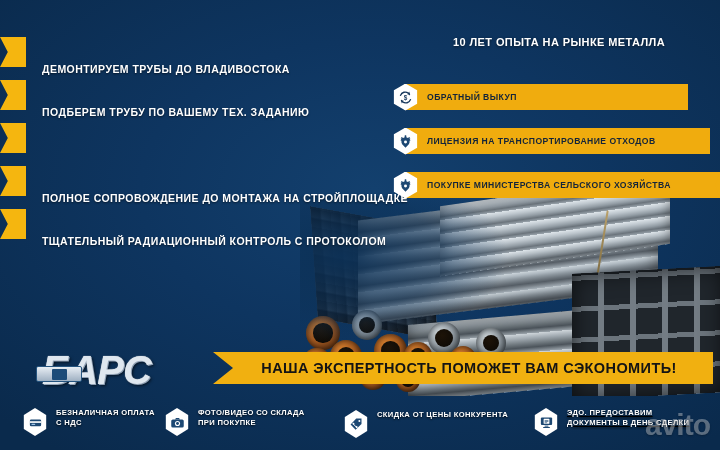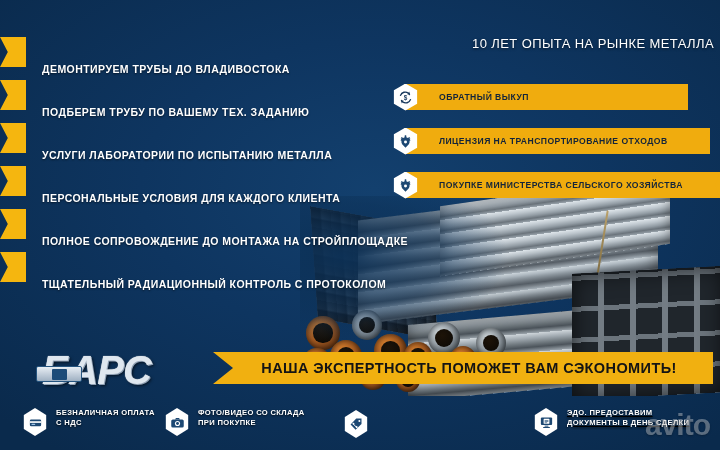--- a/index.html
+++ b/index.html
@@ -117,22 +117,22 @@
     font-size:10.5px;
     font-weight:bold;
     letter-spacing:.45px;
     white-space:nowrap;
     text-shadow:0 1px 2px rgba(0,0,0,.55);
   }
 
   
   .headline {
     position:absolute; left:404px; top:36px; width:310px;
-    color:#fff; font-size:13px; font-weight:normal;
-    letter-spacing:.4px; text-align:right; white-space:nowrap;
+    color:#fff; font-size:11px; font-weight:bold;
+    letter-spacing:.4px; text-align:center; white-space:nowrap;
     text-shadow:0 1px 3px rgba(0,0,0,.6);
   }
 
   
   .badges { position:absolute; left:392px; top:84px; width:328px; }
   .badge {
     position:relative;
     height:26px;
     margin-bottom:18px;
     display:flex; align-items:center;
@@ -154,21 +154,21 @@
   .badge .emblem {
     position:relative; z-index:3;
     width:27px; height:27px; flex:none;
     background:#fff;
     clip-path: polygon(50% 0%, 93% 25%, 93% 75%, 50% 100%, 7% 75%, 7% 25%);
     display:flex; align-items:center; justify-content:center;
     box-shadow:0 1px 2px rgba(0,0,0,.35);
   }
   .badge .blabel {
     position:relative; z-index:3;
-    margin-left:20px;
+    margin-left:8px;
     color:#13243a;
     font-size:8.6px; font-weight:bold;
     letter-spacing:.45px; white-space:nowrap;
   }
 
   
   .logo { position:absolute; left:18px; top:344px; width:180px; height:52px; }
   .logo .lg-text {
     font-size:40px; font-weight:bold; font-style:italic;
     letter-spacing:-1px;
@@ -265,25 +265,20 @@
     <div class="feature">
       <span class="ribbon"></span>
       <span class="txt">ДЕМОНТИРУЕМ ТРУБЫ ДО ВЛАДИВОСТОКА</span>
     </div>
     <div class="feature">
       <span class="ribbon"></span>
       <span class="txt">ПОДБЕРЕМ ТРУБУ ПО ВАШЕМУ ТЕХ. ЗАДАНИЮ</span>
     </div>
     <div class="feature">
       <span class="ribbon"></span>
-      <span class="txt">УСЛУГИ ЛАБОРАТОРИИ ПО ИСПЫТАНИЮ МЕТАЛЛА</span>
-    </div>
-    <div class="feature">
-      <span class="ribbon"></span>
-      <span class="txt">ПЕРСОНАЛЬНЫЕ УСЛОВИЯ ДЛЯ КАЖДОГО КЛИЕНТА</span>
     </div>
     <div class="feature">
       <span class="ribbon"></span>
       <span class="txt">ПОЛНОЕ СОПРОВОЖДЕНИЕ ДО МОНТАЖА НА СТРОЙПЛОЩАДКЕ</span>
     </div>
     <div class="feature">
       <span class="ribbon"></span>
       <span class="txt">ТЩАТЕЛЬНЫЙ РАДИАЦИОННЫЙ КОНТРОЛЬ С ПРОТОКОЛОМ</span>
     </div>
   </div>
@@ -372,20 +367,24 @@
 
     <div class="fitem f3">
       <div class="ficon">
         <svg width="15" height="15" viewBox="0 0 24 24">
           <path d="M11.5 2.5H20v8.5L10.5 20.5 2.5 12z" fill="#1d4873"></path>
           <circle cx="16.6" cy="6.4" r="1.6" fill="#fff"></circle>
           <path d="M6.8 11.2l6 6" stroke="#fff" stroke-width="1.6" stroke-linecap="round"></path>
           <circle cx="7.2" cy="10.6" r="1.5" fill="#fff"></circle>
           <circle cx="12.2" cy="16" r="1.5" fill="#fff"></circle>
         </svg>
+      </div>
+      <div class="ftxt">
+        <div>СКИДКА ОТ ЦЕНЫ КОНКУРЕНТА</div>
+        <div></div>
       </div>
     </div>
 
     <div class="fitem f4">
       <div class="ficon">
         <svg width="15" height="15" viewBox="0 0 24 24">
           <rect x="3" y="4" width="18" height="12" rx="1.6" fill="#1d4873"></rect>
           <rect x="9" y="17" width="6" height="1.6" fill="#1d4873"></rect>
           <rect x="6.5" y="19" width="11" height="1.6" rx=".8" fill="#1d4873"></rect>
           <rect x="7.4" y="6" width="9.2" height="8" rx="1" fill="#fff"></rect>

